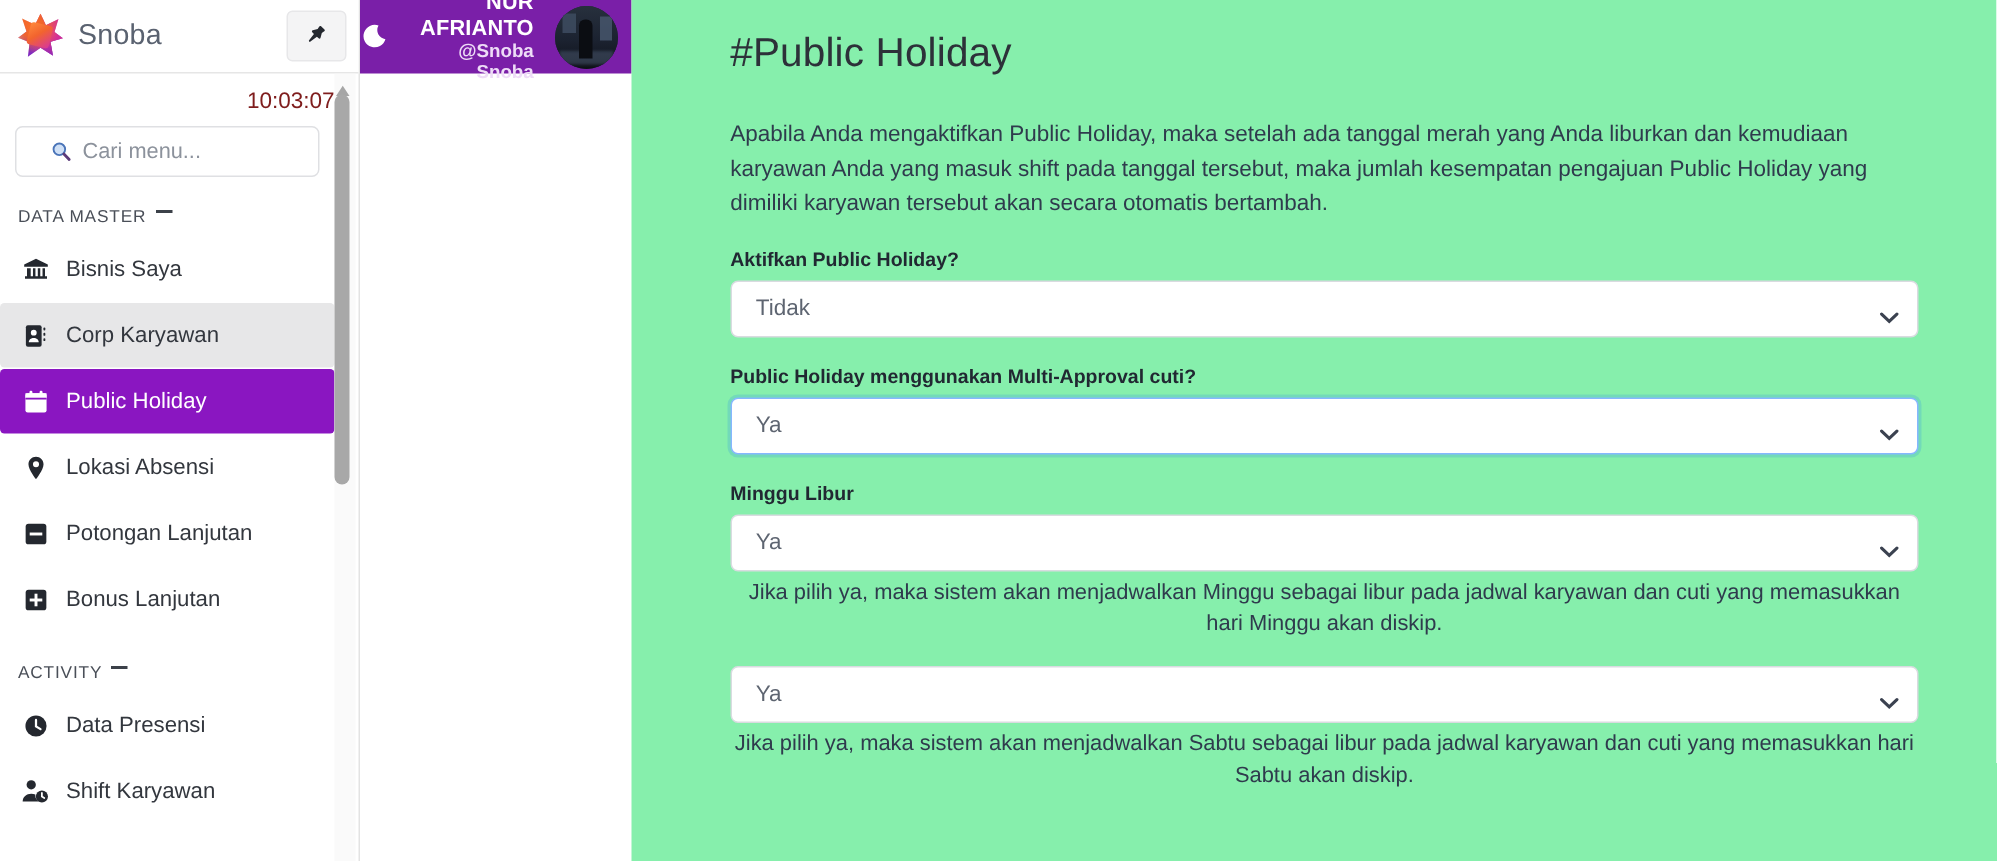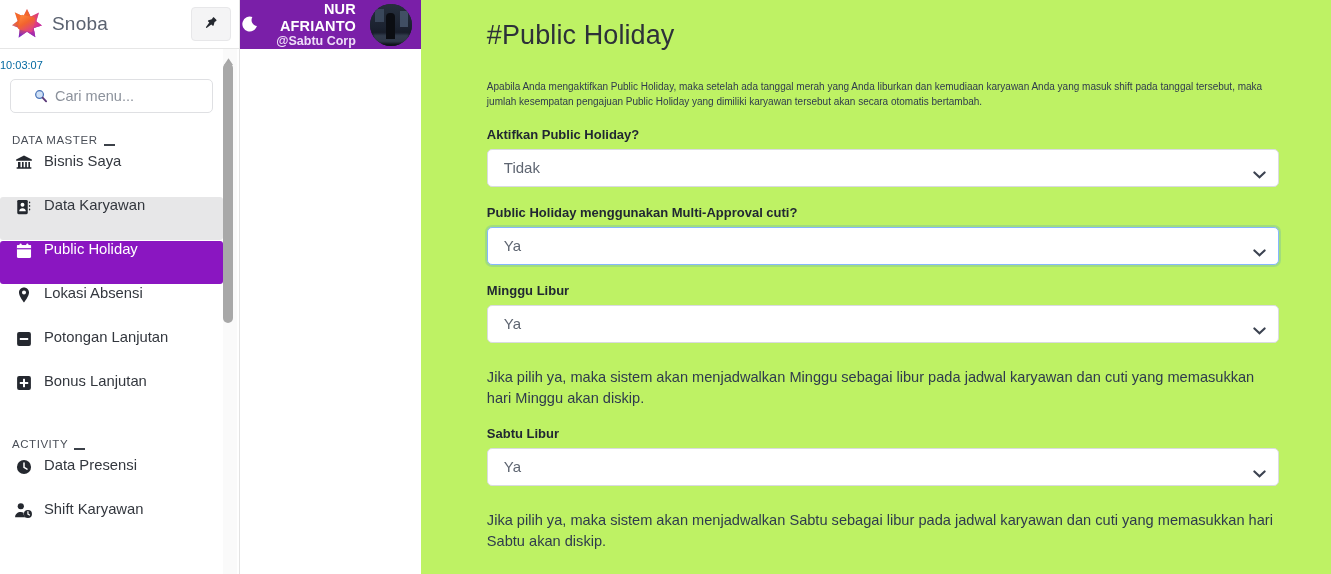--- a/index.html
+++ b/index.html
@@ -84,23 +84,23 @@
   }
   #pin-button svg { display:block; }
 
   #sidebar-scroll {
     flex: 1 1 auto;
     overflow: hidden;
     position: relative;
     padding-right: 16px;
   }
   #clock {
-    text-align: left;
-    font-size: 11px;
-    color: #0369a1;
+    text-align: right;
+    font-size: 15px;
+    color: #7f1d1d;
     padding: 10px 0 8px 0;
   }
   #search-wrap { padding: 0 10px 0 10px; }
   #search-box {
     height: 34px;
     border: 1px solid #dfe0e3;
     border-radius: 5px;
     display: flex;
     align-items: center;
     padding: 0 22px;
@@ -122,34 +122,34 @@
     padding: 0;
   }
   #search-input::placeholder { color: #8c929c; }
 
   .nav-section {
     font-size: 11.5px;
     letter-spacing: .55px;
     color: #4a4f58;
     padding: 21px 0 7px 12px;
     display: flex;
-    align-items: flex-end;
+    align-items: flex-start;
     gap: 6px;
     text-transform: uppercase;
   }
   .nav-section .dash {
     display: inline-block;
     width: 11px; height: 2px;
     background: #3c4149;
     margin-top: 1px;
   }
   .nav-item {
     height: 43px;
     display: flex;
-    align-items: flex-start;
+    align-items: center;
     padding-left: 14px;
     gap: 11px;
     font-size: 14.8px;
     color: #33373e;
     cursor: pointer;
     border-radius: 3px;
     margin: 0 0 1px 0;
   }
   .nav-item.hover-row { background: #e7e7e8; }
   .nav-item.active {
@@ -241,31 +241,31 @@
   }
   #avatar .win1 { position:absolute; left:5px; top:5px; width:9px; height:13px; background:#3c4a5e; opacity:.9;}
   #avatar .win2 { position:absolute; right:4px; top:7px; width:8px; height:16px; background:#46566c; opacity:.85;}
   #avatar .figure { position:absolute; left:16px; top:9px; width:9px; height:26px; background:#0b0d12; border-radius:4px 4px 0 0;}
   #avatar .glow { position:absolute; left:3px; bottom:3px; width:36px; height:9px; background:#55657d; opacity:.45; filter: blur(1px);}
 
   #content {
     flex: 1 1 auto;
     overflow: hidden;
     padding: 0 52px 0 66px;
-    background: #bef264;
+    background: #86efac;
   }
   h1#page-title {
     font-size: 27px;
     font-weight: 400;
     color: #2d3139;
     margin: 20px 0 0 0;
     letter-spacing: .1px;
   }
   p#page-desc {
-    font-size: 10px;
+    font-size: 15px;
     color: #2f3b4d;
     line-height: 1.52;
     margin: 28px 0 0 0;
     max-width: 975px;
   }
   .field { margin-top: 18px; }
   .field-label {
     font-size: 13px;
     font-weight: 700;
     color: #212832;
@@ -295,22 +295,23 @@
   .chev {
     position: absolute;
     right: 13px;
     top: 50%;
     margin-top: -3px;
     pointer-events: none;
   }
   .field-help {
     font-size: 14.6px;
     color: #2f3b4d;
-    margin-top: 24px;
+    margin-top: 4px;
     line-height: 1.4;
+    text-align: center;
   }
 </style>
 </head>
 <body>
 
 <div id="app">
 
   <aside id="sidebar">
 
     <div id="brand-row">
@@ -360,21 +361,21 @@
         <span class="ico">
           <svg width="18" height="18" viewBox="0 0 24 24" aria-hidden="true">
             <rect x="3" y="2.5" width="14" height="19" rx="1.8" fill="#24282f"></rect>
             <circle cx="10" cy="9" r="2.6" fill="#ffffff"></circle>
             <path fill="#ffffff" d="M5.6 17.6c0-2.4 2-3.8 4.4-3.8s4.4 1.4 4.4 3.8z"></path>
             <rect x="18.6" y="4.5" width="1.7" height="2.6" rx=".8" fill="#24282f"></rect>
             <rect x="18.6" y="9.2" width="1.7" height="2.6" rx=".8" fill="#24282f"></rect>
             <rect x="18.6" y="13.9" width="1.7" height="2.6" rx=".8" fill="#24282f"></rect>
           </svg>
         </span>
-        <span class="nav-label">Data Karyawan</span>
+        <span class="nav-label">Corp Karyawan</span>
       </div>
 
       <div class="nav-item active">
         <span class="ico">
           <svg width="18" height="18" viewBox="0 0 24 24" aria-hidden="true">
             <rect x="2.6" y="4.2" width="18.8" height="17.2" rx="2" fill="#ffffff"></rect>
             <rect x="2.6" y="4.2" width="18.8" height="4.4" fill="#ffffff"></rect>
             <rect x="2.6" y="8.2" width="18.8" height="1.6" fill="#8a16c1"></rect>
             <rect x="6.2" y="2" width="2.6" height="4.4" rx="1.1" fill="#ffffff"></rect>
             <rect x="15.2" y="2" width="2.6" height="4.4" rx="1.1" fill="#ffffff"></rect>
@@ -455,21 +456,21 @@
   <div id="right">
 
     <header id="topbar">
       <div id="moon-btn">
         <svg width="19" height="19" viewBox="0 0 24 24" aria-hidden="true">
           <path fill="#ffffff" d="M15.6 2.6A9.4 9.4 0 1 0 21.4 14 7.6 7.6 0 0 1 15.6 2.6z"></path>
         </svg>
       </div>
       <div id="user-block">
         <div id="user-name">NUR AFRIANTO</div>
-        <div id="user-org">@Sabtu Corp</div>
+        <div id="user-org">@Snoba Snoba</div>
       </div>
       <div id="avatar">
         <div class="bg"></div>
         <div class="win1"></div>
         <div class="win2"></div>
         <div class="glow"></div>
         <div class="figure"></div>
       </div>
     </header>
 
@@ -516,21 +517,20 @@
           <span class="chev">
             <svg width="13" height="8" viewBox="0 0 13 8" aria-hidden="true">
               <path d="M1.4 1.4 6.5 6.2 11.6 1.4" stroke="#3b4250" stroke-width="2.1" fill="none" stroke-linecap="round"></path>
             </svg>
           </span>
         </div>
         <div class="field-help">Jika pilih ya, maka sistem akan menjadwalkan Minggu sebagai libur pada jadwal karyawan dan cuti yang memasukkan hari Minggu akan diskip.</div>
       </div>
 
       <div class="field">
-        <div class="field-label">Sabtu Libur</div>
         <div class="select-shell">
           <select class="form-select">
             <option>Ya</option>
           </select>
           <span class="chev">
             <svg width="13" height="8" viewBox="0 0 13 8" aria-hidden="true">
               <path d="M1.4 1.4 6.5 6.2 11.6 1.4" stroke="#3b4250" stroke-width="2.1" fill="none" stroke-linecap="round"></path>
             </svg>
           </span>
         </div>

